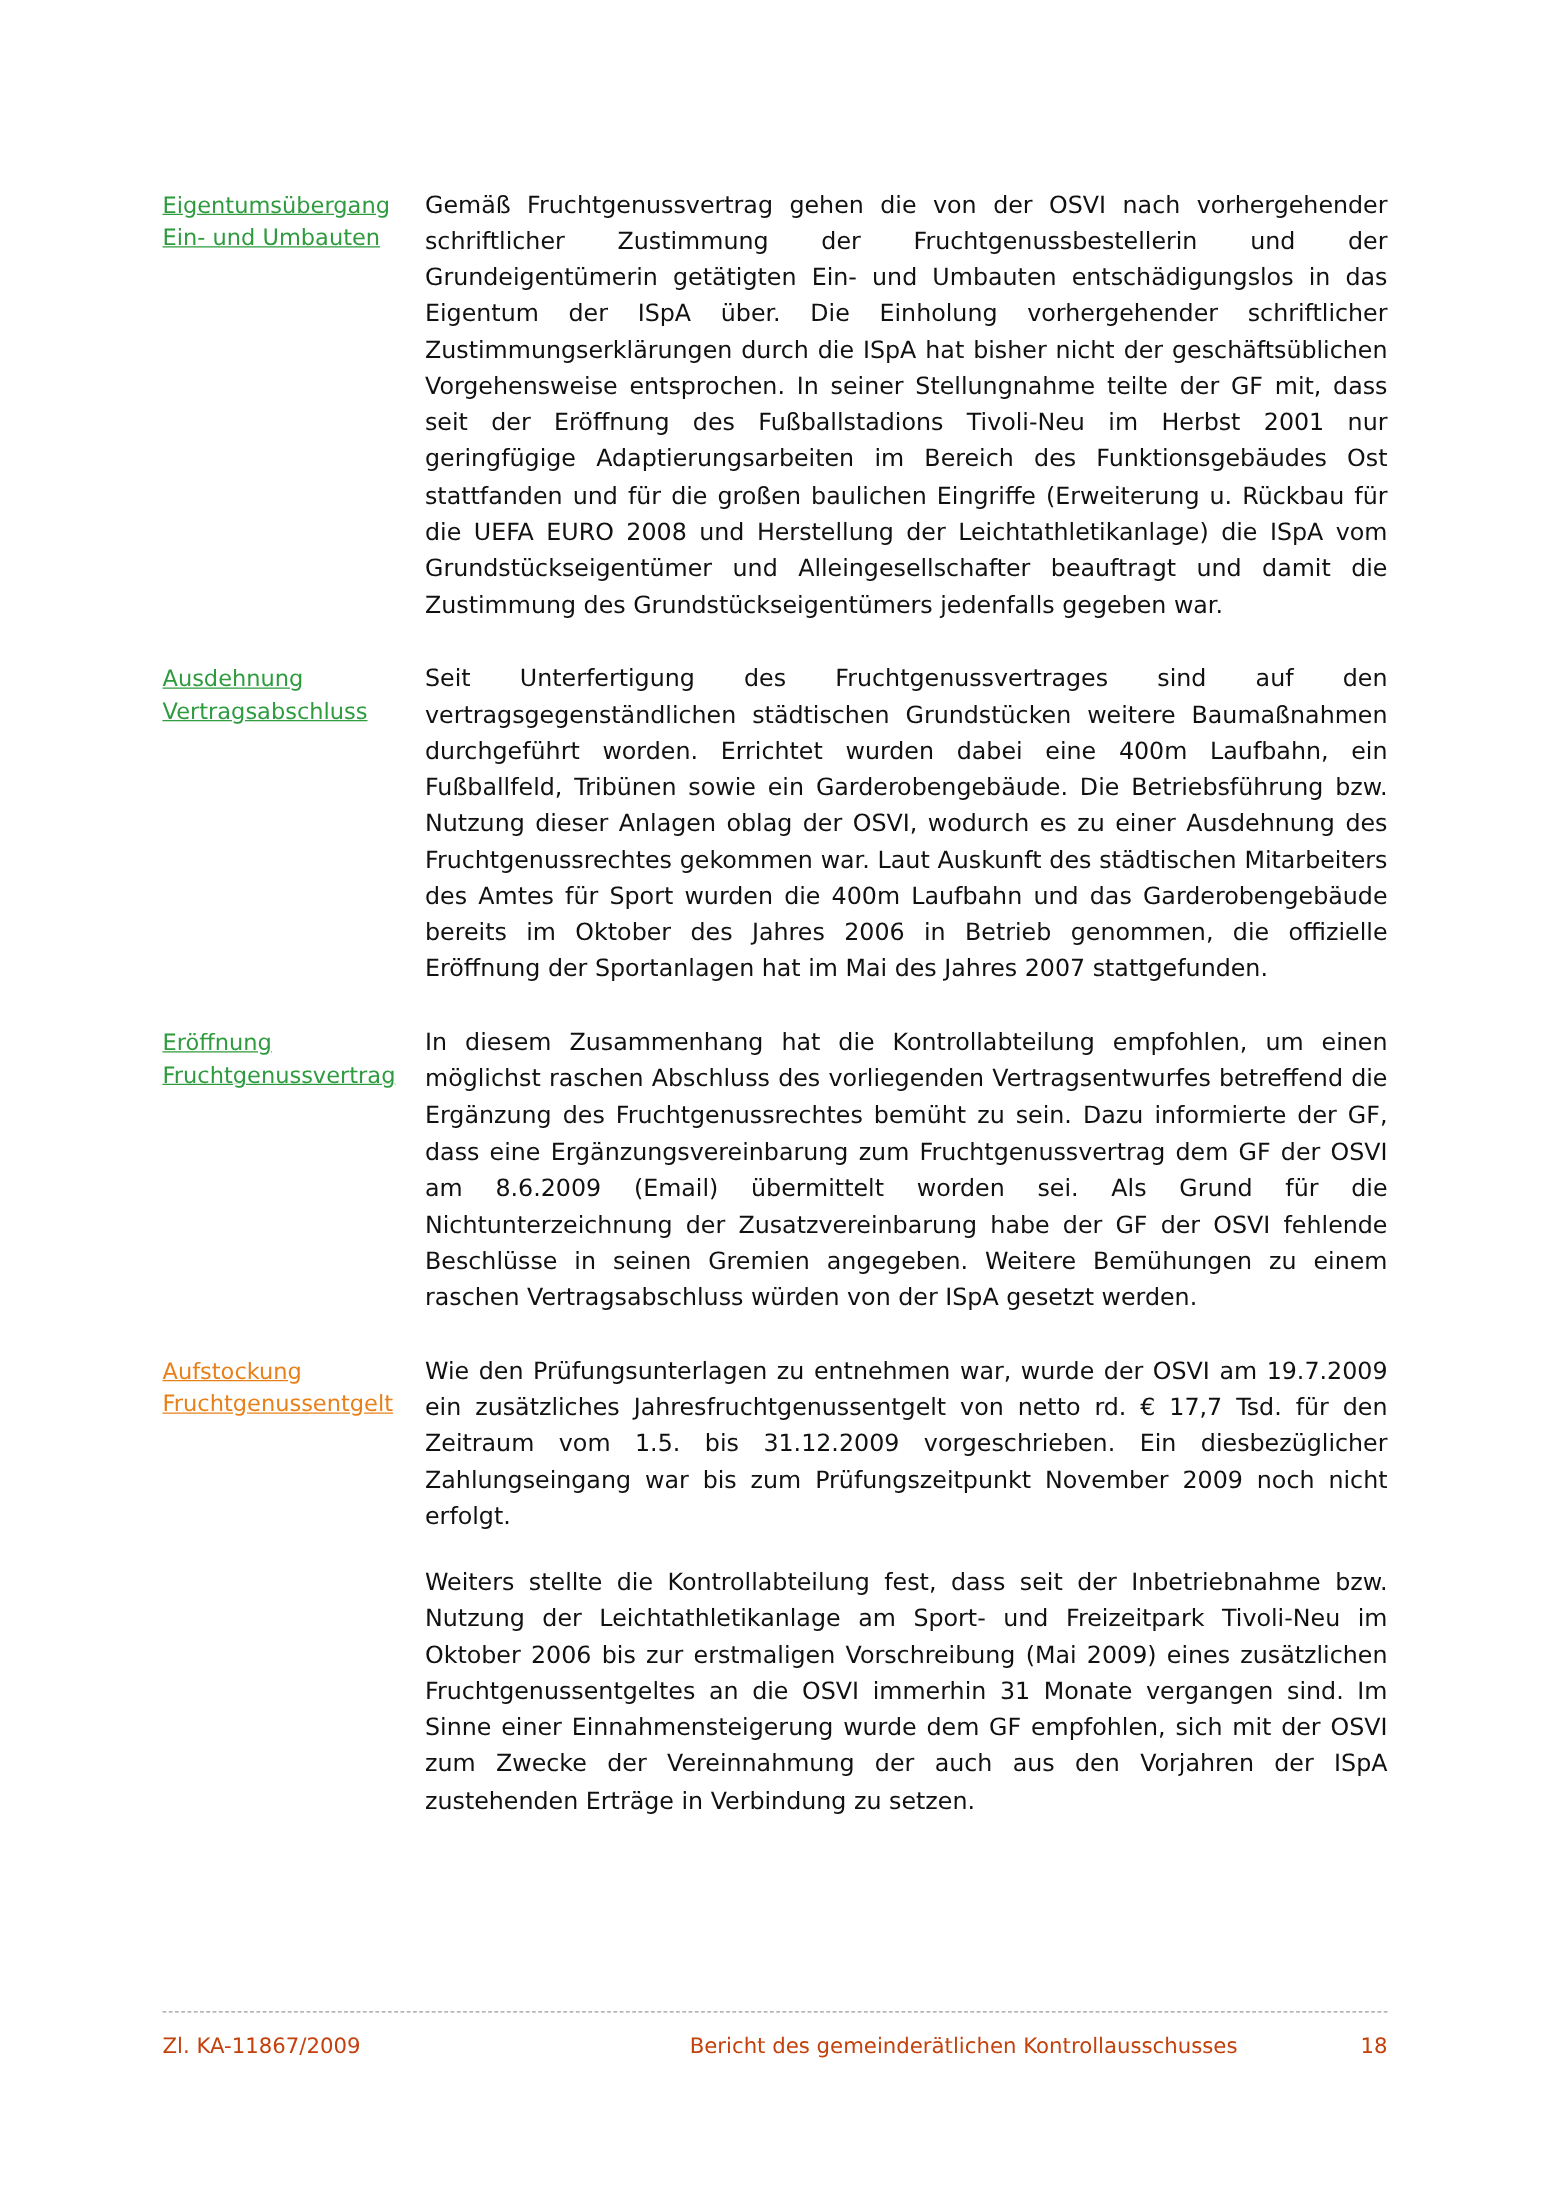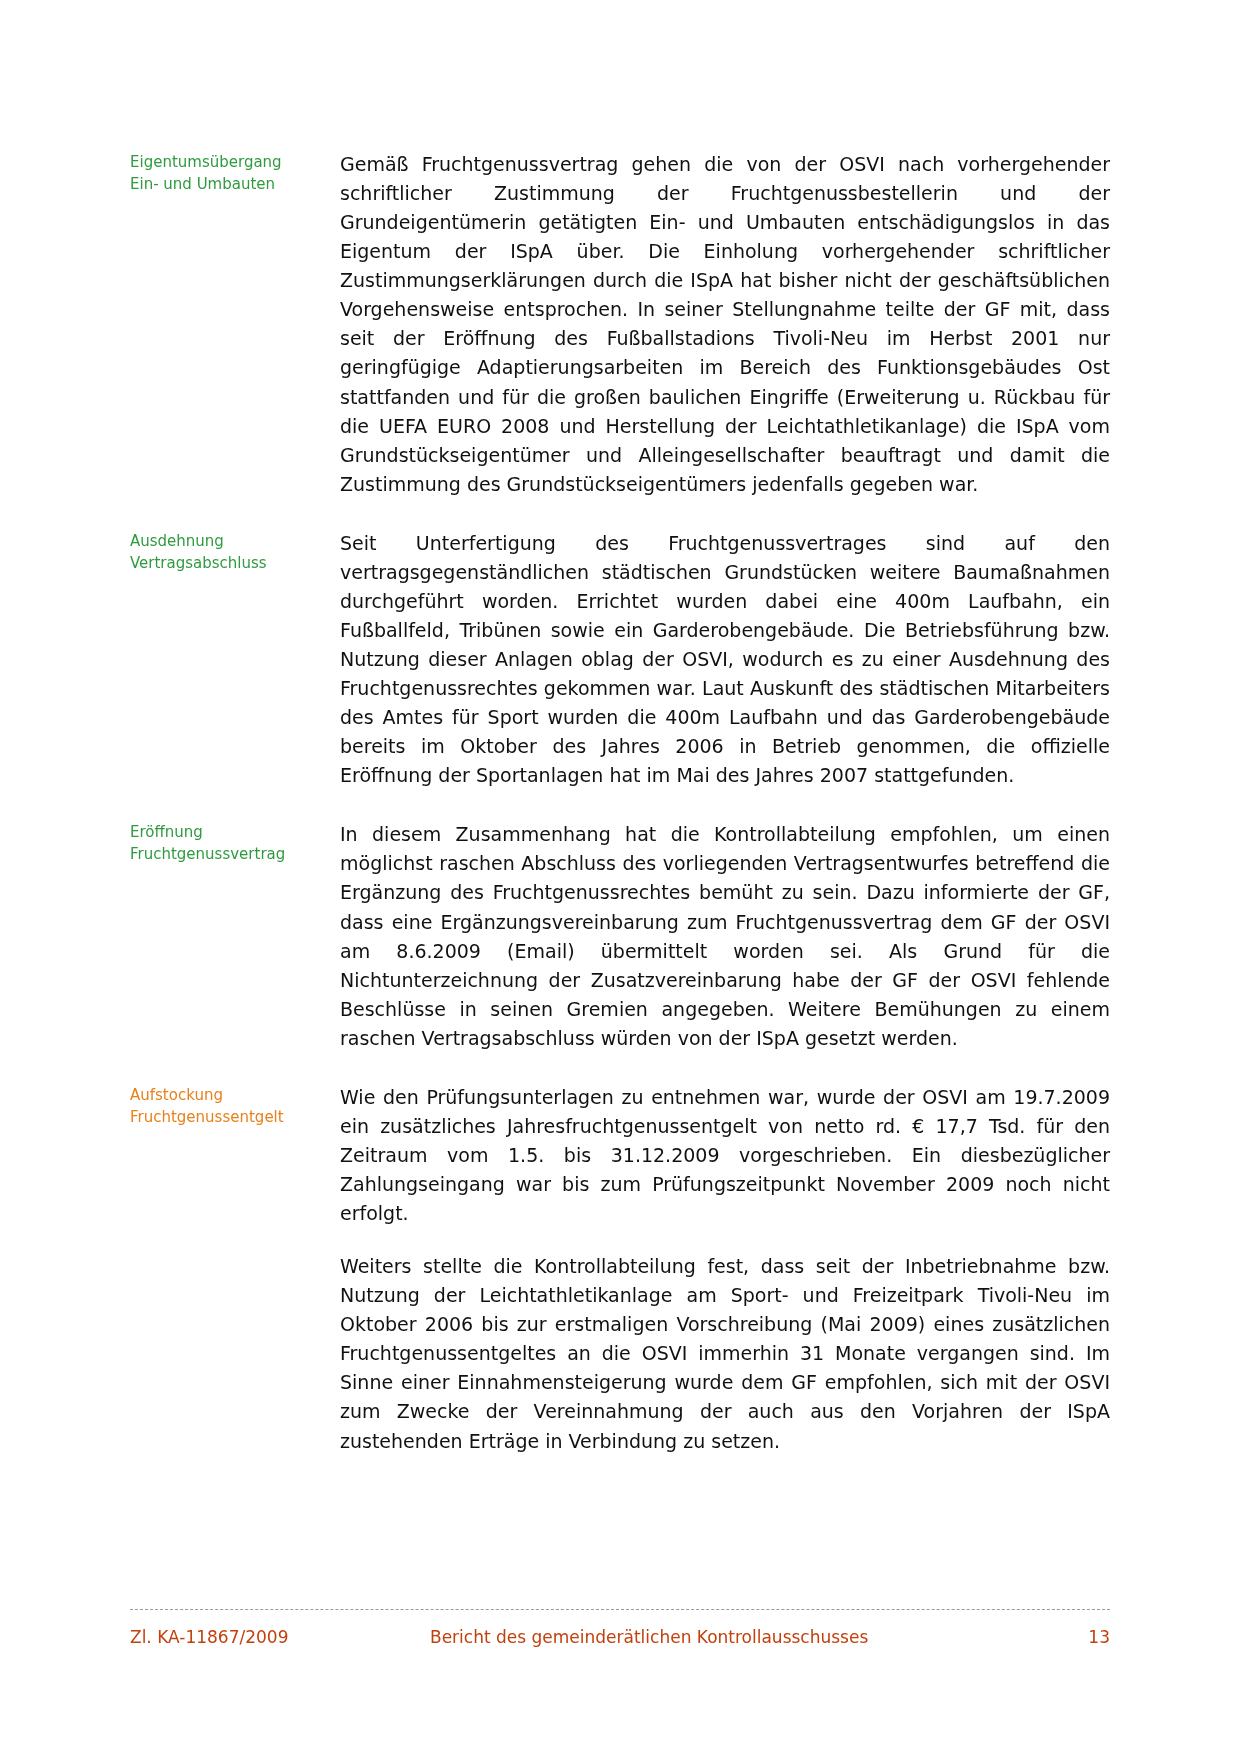--- a/index.html
+++ b/index.html
@@ -21,24 +21,25 @@
     padding: 150px 130px 0 130px;
   }
   .section {
     display: flex;
     align-items: flex-start;
     margin-bottom: 30px;
   }
   .marginal {
     width: 210px;
     flex: 0 0 210px;
-    font-size: 15px;
+    font-size: 18px;
     line-height: 1.45;
     color: #2e9b3f;
     padding-top: 2px;
+    text-decoration: underline;
   }
   .marginal .line {
     display: block;
     white-space: pre;
   }
   .body-col {
     flex: 1 1 auto;
     font-size: 19px;
     line-height: 1.53;
     text-align: justify;
@@ -70,21 +71,21 @@
     align-items: baseline;
     font-size: 17px;
     color: #c2410c;
   }
   .footer-left {
     flex: 0 0 300px;
     text-align: left;
   }
   .footer-center {
     flex: 1 1 auto;
-    text-align: left;
+    text-align: right;
   }
   .footer-right {
     flex: 0 0 120px;
     text-align: right;
   }
 </style>
 </head>
 <body>
 
 <div class="page">
@@ -128,17 +129,17 @@
       <p>Wie den Prüfungsunterlagen zu entnehmen war, wurde der OSVI am 19.7.2009 ein zusätzliches Jahresfruchtgenussentgelt von netto rd. € 17,7 Tsd. für den Zeitraum vom 1.5. bis 31.12.2009 vorgeschrieben. Ein diesbezüglicher Zahlungseingang war bis zum Prüfungszeitpunkt November 2009 noch nicht erfolgt.</p>
       <p>Weiters stellte die Kontrollabteilung fest, dass seit der Inbetriebnahme bzw. Nutzung der Leichtathletikanlage am Sport- und Freizeitpark Tivoli-Neu im Oktober 2006 bis zur erstmaligen Vorschreibung (Mai 2009) eines zusätzlichen Fruchtgenussentgeltes an die OSVI immerhin 31 Monate vergangen sind. Im Sinne einer Einnahmensteigerung wurde dem GF empfohlen, sich mit der OSVI zum Zwecke der Vereinnahmung der auch aus den Vorjahren der ISpA zustehenden Erträge in Verbindung zu setzen.</p>
     </div>
   </div>
 
   <div class="footer">
     <div class="footer-rule"></div>
     <div class="footer-row">
       <div class="footer-left">Zl. KA-11867/2009</div>
       <div class="footer-center">Bericht des gemeinderätlichen Kontrollausschusses</div>
-      <div class="footer-right">13</div>
+      <div class="footer-right">18</div>
     </div>
   </div>
 
 </div>
 
 </body></html>

